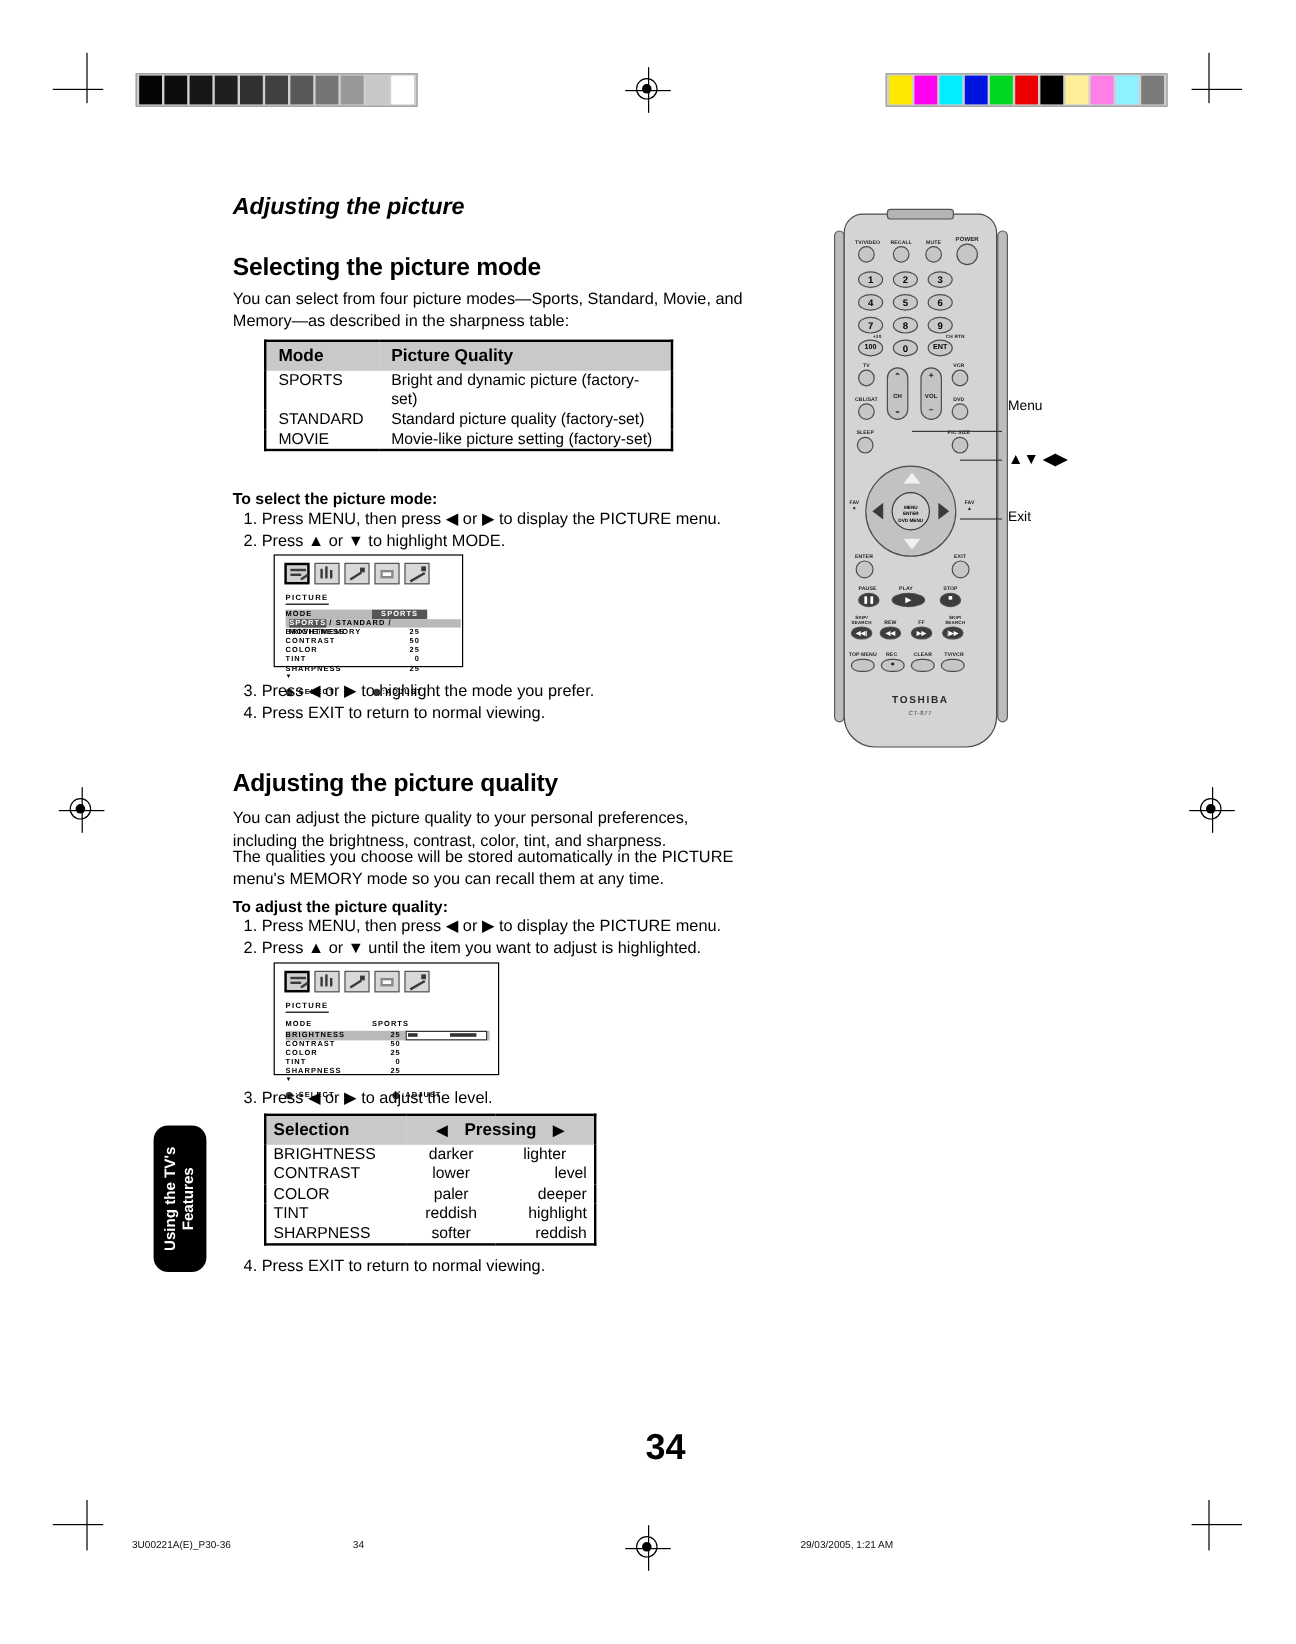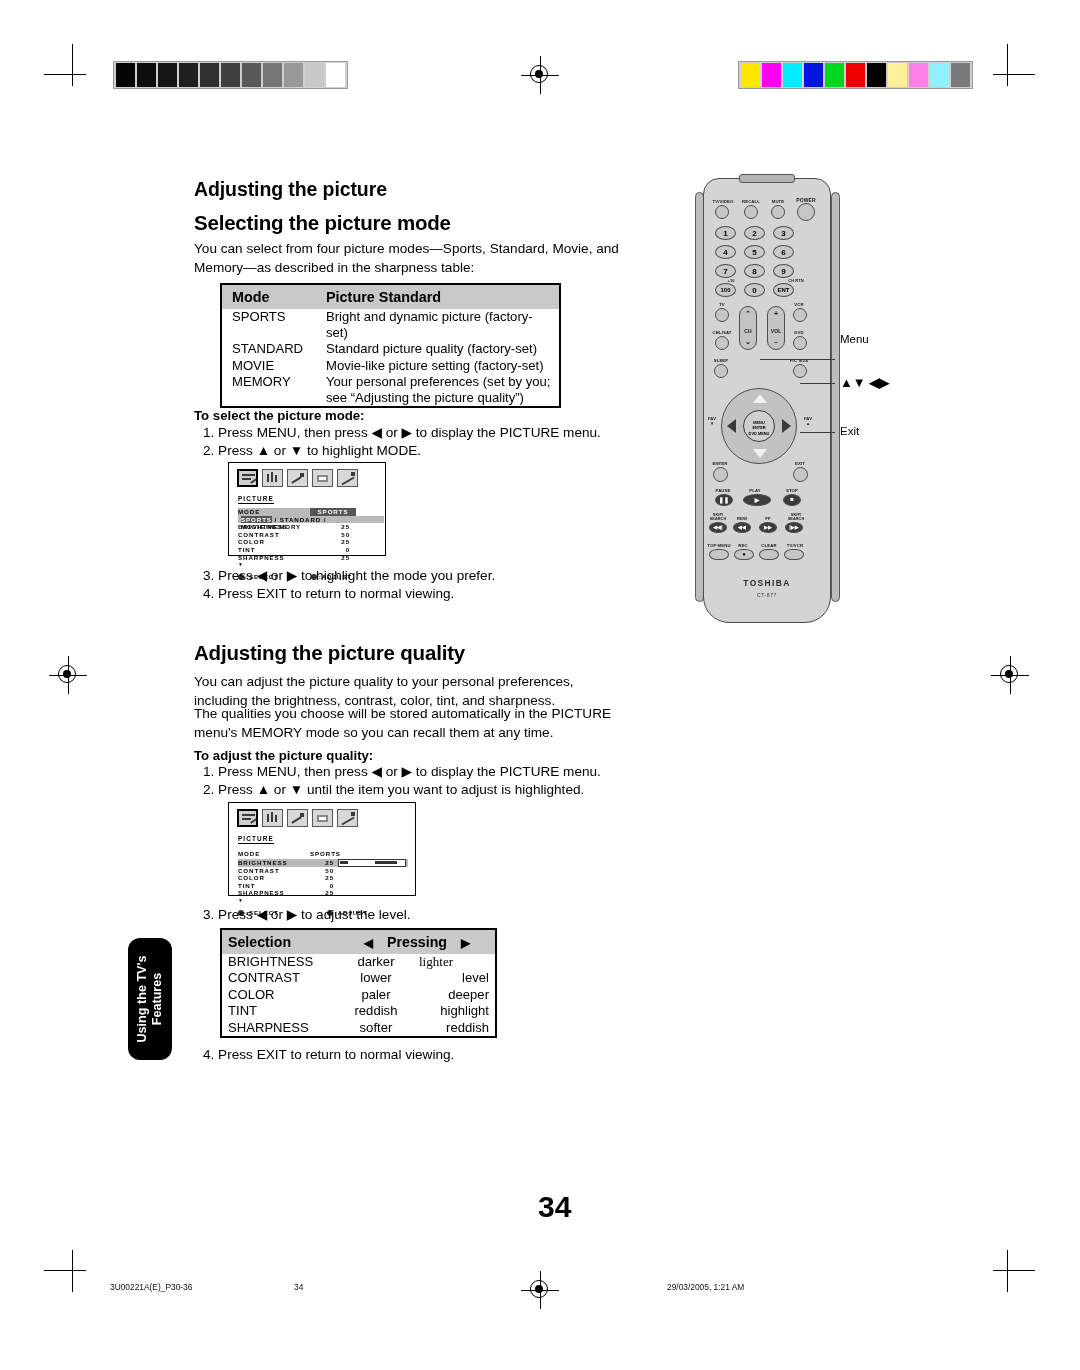--- a/index.html
+++ b/index.html
@@ -143,49 +143,45 @@
     <span style="background: rgb(0, 20, 224);"></span>
     <span style="background: rgb(0, 216, 32);"></span>
     <span style="background: rgb(239, 0, 0);"></span>
     <span style="background: rgb(0, 0, 0);"></span>
     <span style="background: rgb(255, 239, 154);"></span>
     <span style="background: rgb(255, 127, 232);"></span>
     <span style="background: rgb(143, 240, 255);"></span>
     <span style="background: rgb(122, 122, 122);"></span>
   </div>
 
-<div class="abs h1" style="left:194px;top:178px;">Adjusting the picture</div>
+<div class="abs h1" style="left:194px;top:161px;font-style:italic;">Adjusting the picture</div>
 <div class="abs h2" style="left:194px;top:211px;">Selecting the picture mode</div>
 
 <div class="abs body-t" style="left:194px;top:240px;width:425px;">You can select from four picture modes—Sports, Standard, Movie, and Memory—as described in the sharpness table:</div>
 
 <div class="abs" style="left:220px;top:283px;">
   <table class="mtbl" style="width:341px;">
     <thead>
       <tr>
         <th style="width:78px;">Mode</th>
-        <th>Picture Standard</th>
+        <th>Picture Quality</th>
       </tr>
     </thead>
     <tbody id="mode-rows">
         <tr>
           <td>SPORTS</td>
           <td>Bright and dynamic picture (factory-set)</td>
         </tr>
         <tr>
           <td>STANDARD</td>
           <td>Standard picture quality (factory-set)</td>
         </tr>
         <tr>
           <td>MOVIE</td>
           <td>Movie-like picture setting  (factory-set)</td>
-        </tr>
-        <tr>
-          <td>MEMORY</td>
-          <td>Your personal preferences (set by you; see “Adjusting the picture quality”)</td>
         </tr>
       </tbody>
   </table>
 </div>
 
 <div class="abs bold-lead" style="left:194px;top:408px;">To select the picture mode:</div>
 <div class="abs step" style="left:203px;top:424px;">1. Press MENU, then press ◀ or ▶ to display the PICTURE menu.</div>
 <div class="abs step" style="left:203px;top:442px;">2. Press ▲ or ▼ to highlight MODE.</div>
 
 <div class="osd" style="left:228px;top:462px;width:158px;height:94px;">
@@ -345,21 +341,21 @@
           <span style="font-size:12px;">◀</span>
           <span style="margin:0 10px;">Pressing</span>
           <span style="font-size:12px;">▶</span>
         </th>
       </tr>
     </thead>
     <tbody id="sel-rows">
         <tr>
           <td style="text-align: left;">BRIGHTNESS</td>
           <td style="text-align: center;">darker</td>
-          <td style="text-align: left; font-family: Liberation Serif, serif;">lighter</td>
+          <td style="text-align: center;">lighter</td>
         </tr>
         <tr>
           <td style="text-align: left;">CONTRAST</td>
           <td style="text-align: center;">lower</td>
           <td style="text-align: right;">level</td>
         </tr>
         <tr>
           <td style="text-align: left;">COLOR</td>
           <td style="text-align: center;">paler</td>
           <td style="text-align: right;">deeper</td>

